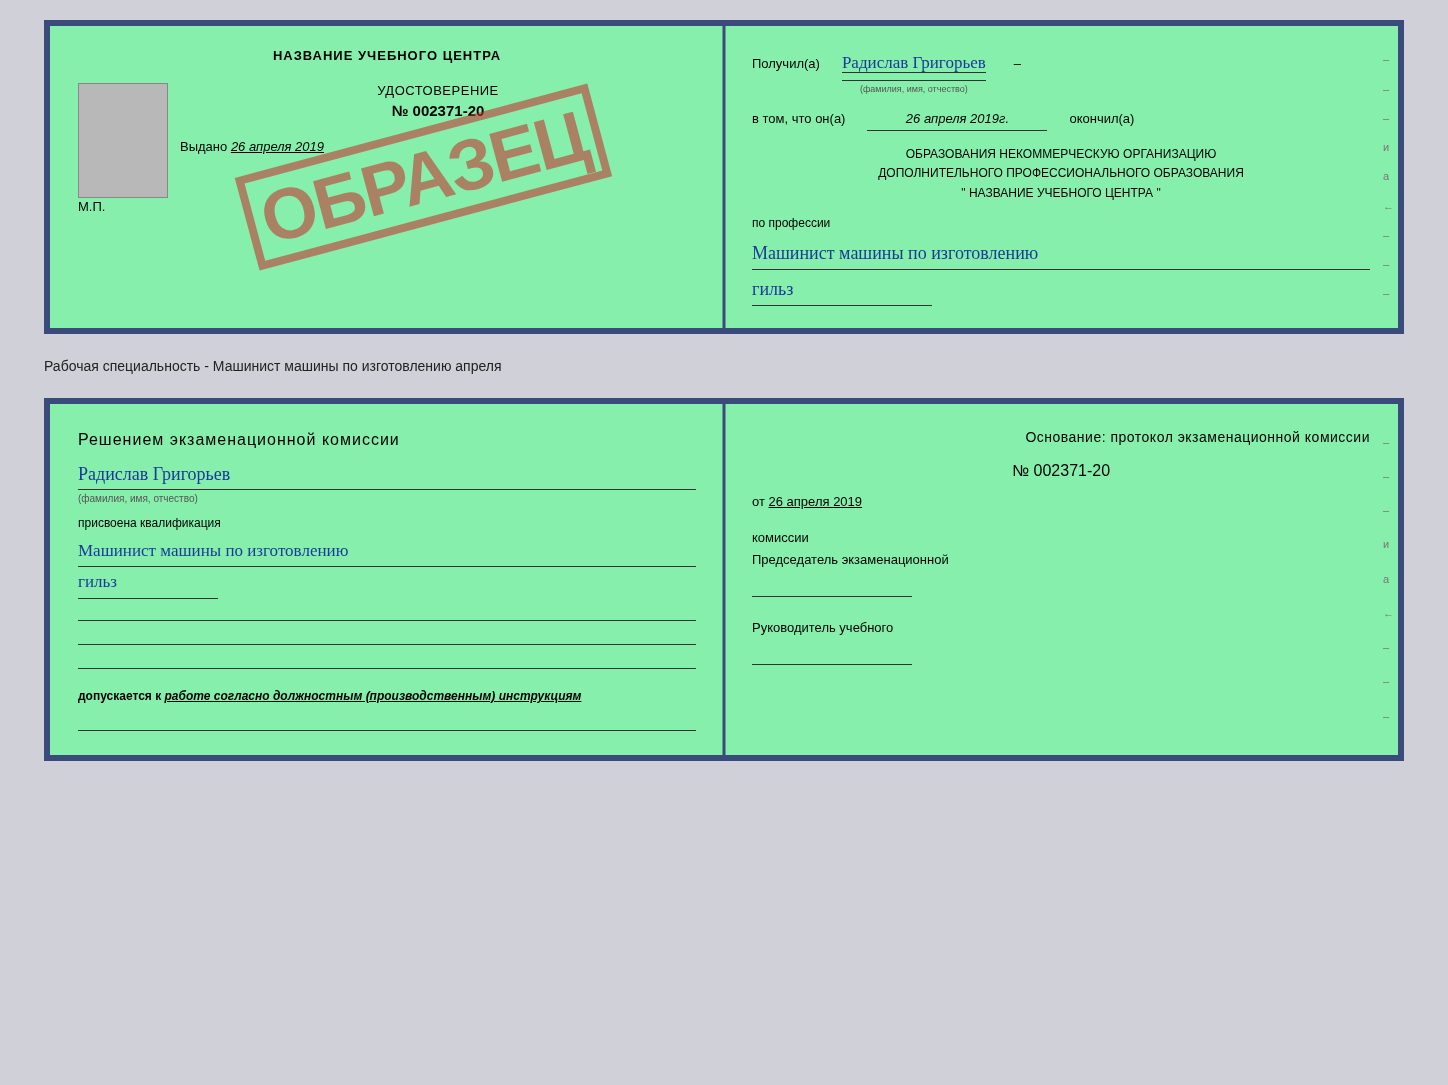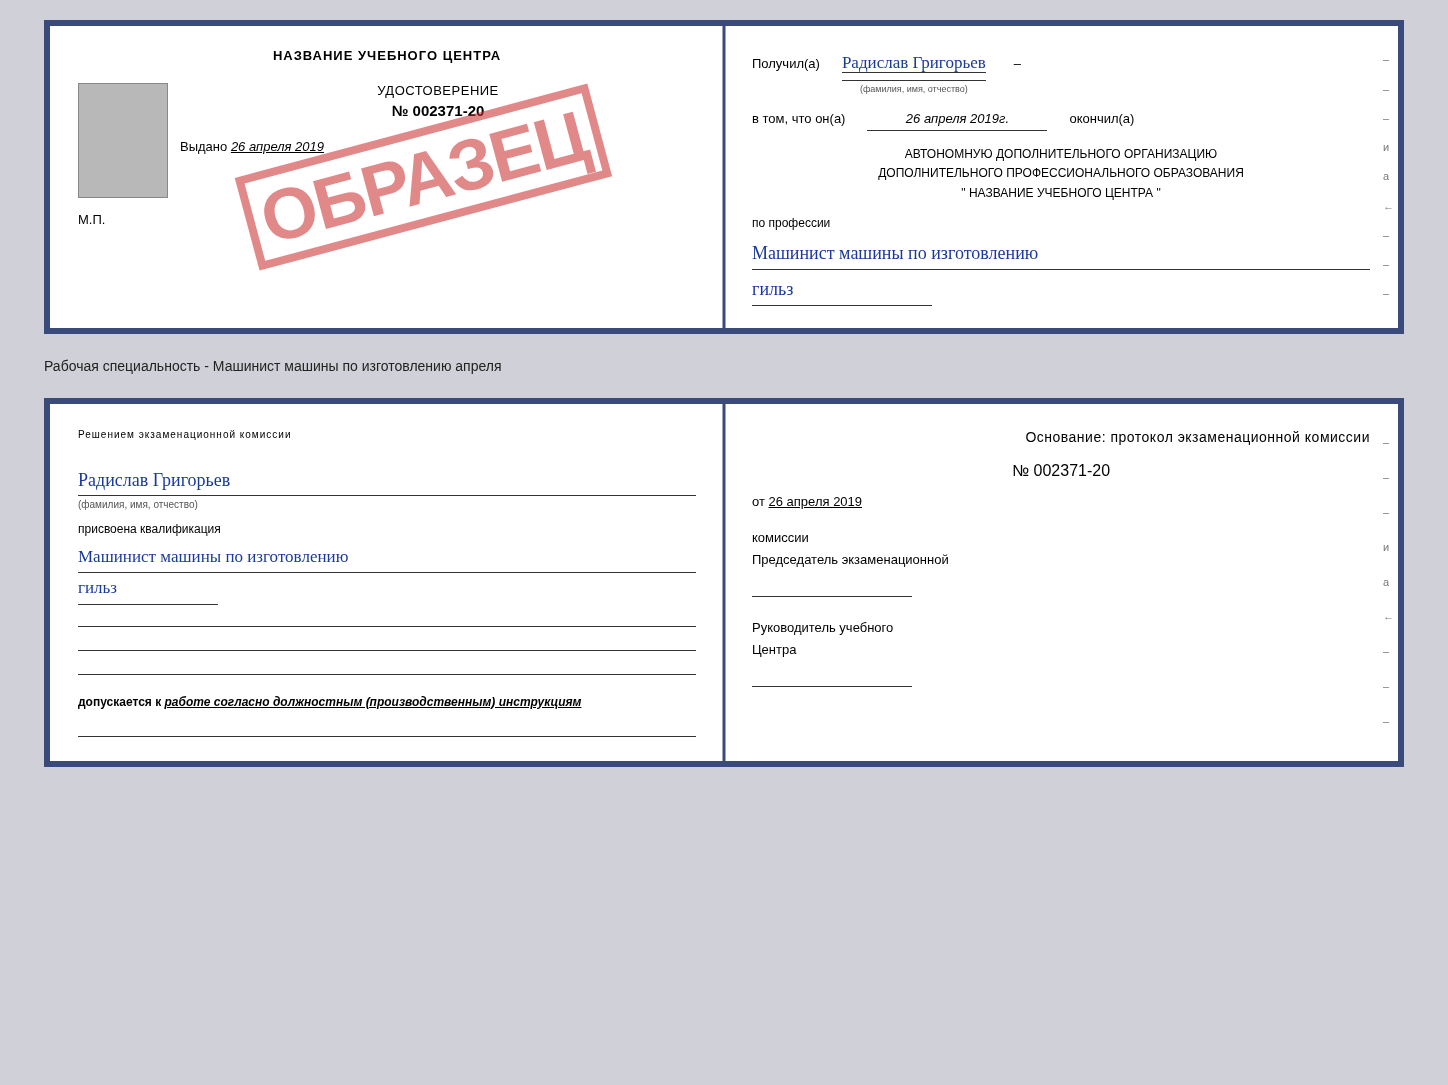--- a/index.html
+++ b/index.html
@@ -14,21 +14,21 @@
     .page-container {
       display: flex;
       flex-direction: column;
       gap: 18px;
       align-items: center;
     }
 
     
     .document-card {
       width: 1360px;
-      background: #ffffff;
+      background: #86efac;
       border: 6px solid #3a4a7a;
       display: flex;
       position: relative;
     }
 
     
     .document-card::after {
       content: '';
       position: absolute;
       left: 50%;
@@ -120,21 +120,21 @@
       border: 8px solid rgba(200, 40, 40, 0.55);
       padding: 4px 8px;
       line-height: 1;
       pointer-events: none;
       white-space: nowrap;
     }
 
     .mp-label {
       font-size: 13px;
       font-family: Arial, sans-serif;
-      margin-top: 14px;
+      margin-top: 1px;
     }
 
     
     .top-doc .doc-right {
       font-size: 13px;
       line-height: 1.8;
       font-family: Arial, sans-serif;
     }
 
     .right-line {
@@ -362,21 +362,21 @@
         <span style="margin-left:6px;">–</span>
       </div>
 
       <div class="right-line" style="margin-bottom:14px;text-align:center;">
         <span>в том, что он(а)</span>
         <span class="underline-text" style="font-style:italic;">26 апреля 2019г.</span>
         <span>окончил(а)</span>
       </div>
 
       <div class="block-center">
-        <div>АВТОНОМНУЮ ДОПОЛНИТЕЛЬНОГО ОРГАНИЗАЦИЮ</div>
+        <div>ОБРАЗОВАНИЯ НЕКОММЕРЧЕСКУЮ ОРГАНИЗАЦИЮ</div>
         <div>ДОПОЛНИТЕЛЬНОГО ПРОФЕССИОНАЛЬНОГО ОБРАЗОВАНИЯ</div>
         <div>
           <span>"</span>&nbsp;<span>НАЗВАНИЕ УЧЕБНОГО ЦЕНТРА</span>&nbsp;<span>"</span>
         </div>
       </div>
 
       <div style="margin-top:10px;">
         <div class="profession-label">по профессии</div>
         <span class="profession-handwritten">Машинист машины по изготовлению</span>
         <span class="profession-handwritten" style="width:180px; display:inline-block;">гильз</span>
@@ -394,21 +394,21 @@
         <span class="margin-dash">–</span>
       </div>
     </div>
   </div>
 
   <div class="specialty-label">Рабочая специальность - Машинист машины по изготовлению апреля</div>
 
   <div class="document-card bottom-doc">
 
     <div class="doc-left">
-      <div class="decision-text" style="font-family:Arial,sans-serif;font-size:10px;letter-spacing:1px;margin-bottom:22px;">Решением  экзаменационной  комиссии</div>
+      <div class="decision-text" style="font-family:Arial,sans-serif;font-size:16px;letter-spacing:1px;margin-bottom:6px;">Решением  экзаменационной  комиссии</div>
 
       <div class="fio-underline" style="display:block;">
         <span class="bottom-handwritten">Радислав Григорьев</span>
         <span class="small-label">(фамилия, имя, отчество)</span>
       </div>
 
       <div class="assigned-text">присвоена квалификация</div>
 
       <span class="qualification-handwritten">Машинист машины по изготовлению</span>
       <span class="qualification-handwritten" style="width:140px; display:inline-block;">гильз</span>
@@ -437,21 +437,20 @@
       </div>
 
       <div class="signature-block">
         <div>комиссии</div>
         <div>Председатель экзаменационной</div>
         <span class="sig-line"></span>
       </div>
 
       <div class="signature-block" style="margin-top:20px;">
         <div>Руководитель учебного</div>
-        <div>Центра</div>
         <span class="sig-line"></span>
       </div>
 
       <div class="margin-dashes">
         <span class="margin-dash">–</span>
         <span class="margin-dash">–</span>
         <span class="margin-dash">–</span>
         <span class="margin-dash">и</span>
         <span class="margin-dash">а</span>
         <span class="margin-dash">←</span>

